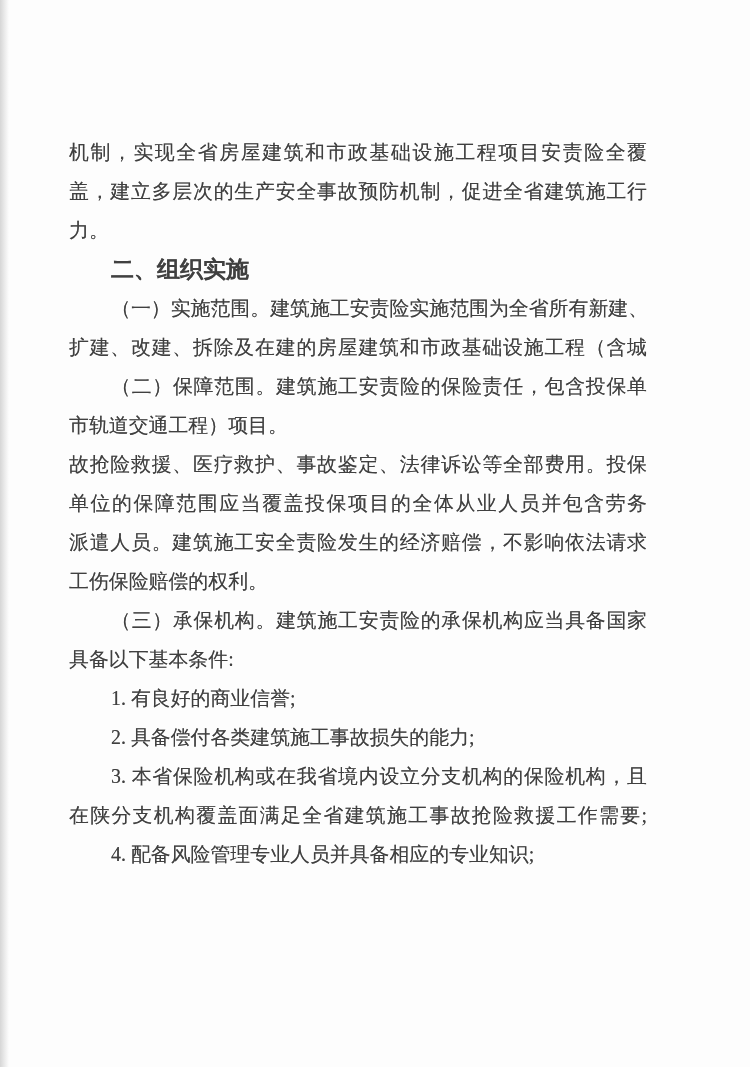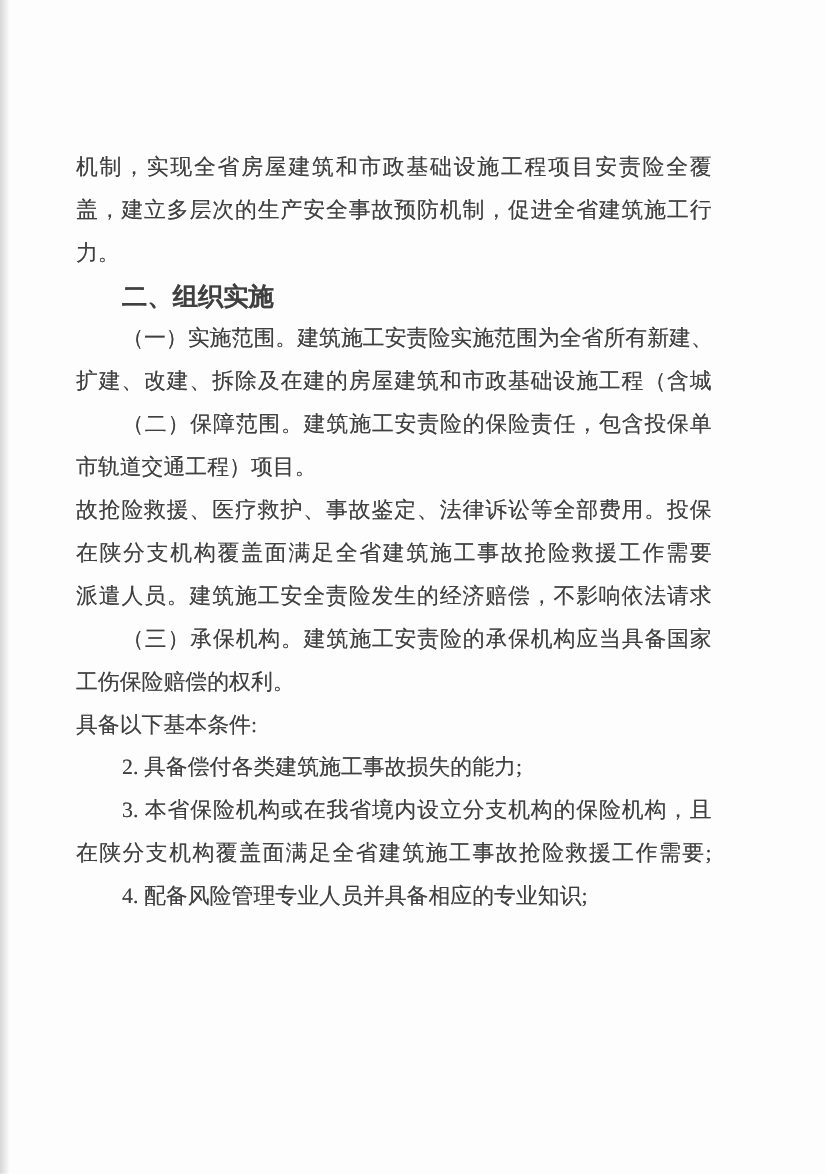--- a/index.html
+++ b/index.html
@@ -64,25 +64,26 @@
   <div class="ln">力。</div>
 
   <div class="ln ind hd">二、组织实施</div>
 
   <div class="ln ind j"><span class="b">（一）实施范围。</span><span>建筑施工安责险实施范围为全省所有新建、</span></div>
   <div class="ln j">扩建、改建、拆除及在建的房屋建筑和市政基础设施工程（含城</div>
   <div class="ln ind j"><span class="b">（二）保障范围。</span><span>建筑施工安责险的保险责任，包含投保单</span></div>
 
   <div class="ln">市轨道交通工程）项目。</div>
   <div class="ln j">故抢险救援、医疗救护、事故鉴定、法律诉讼等全部费用。投保</div>
-  <div class="ln j">在陕分支机构覆盖面满足全省建筑施工事故抢险救援工作需要</div>
+  <div class="ln j">单位的保障范围应当覆盖投保项目的全体从业人员并包含劳务</div>
   <div class="ln j">派遣人员。建筑施工安全责险发生的经济赔偿，不影响依法请求</div>
+  <div class="ln">工伤保险赔偿的权利。</div>
+
   <div class="ln ind j"><span class="b">（三）承保机构。</span><span>建筑施工安责险的承保机构应当具备国家</span></div>
-
-  <div class="ln">工伤保险赔偿的权利。</div>
   <div class="ln">具备以下基本条件:</div>
 
+  <div class="ln ind">1. 有良好的商业信誉;</div>
   <div class="ln ind">2. 具备偿付各类建筑施工事故损失的能力;</div>
   <div class="ln ind j">3. 本省保险机构或在我省境内设立分支机构的保险机构，且</div>
   <div class="ln j">在陕分支机构覆盖面满足全省建筑施工事故抢险救援工作需要;</div>
   <div class="ln ind">4. 配备风险管理专业人员并具备相应的专业知识;</div>
 
 </div>
 
 </body></html>

